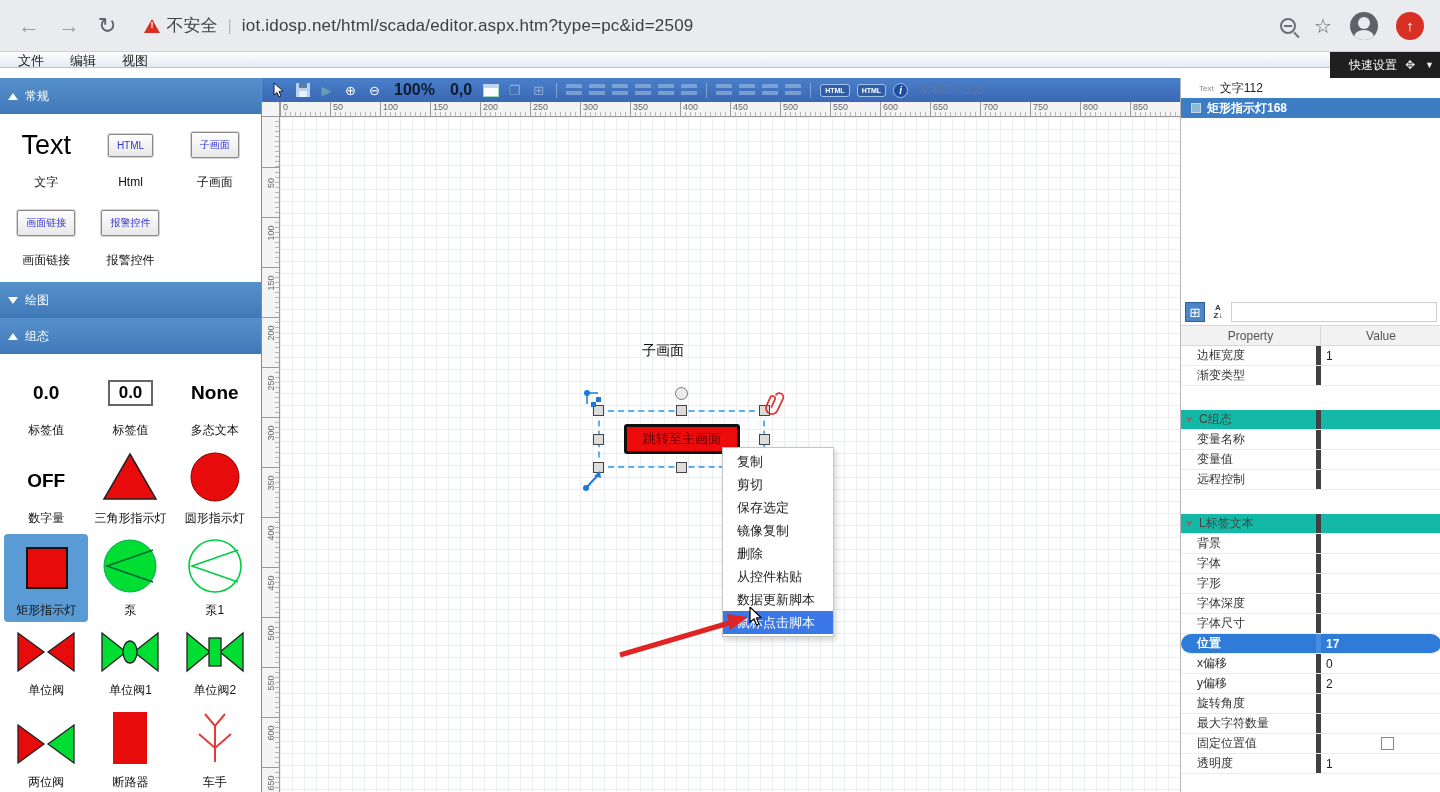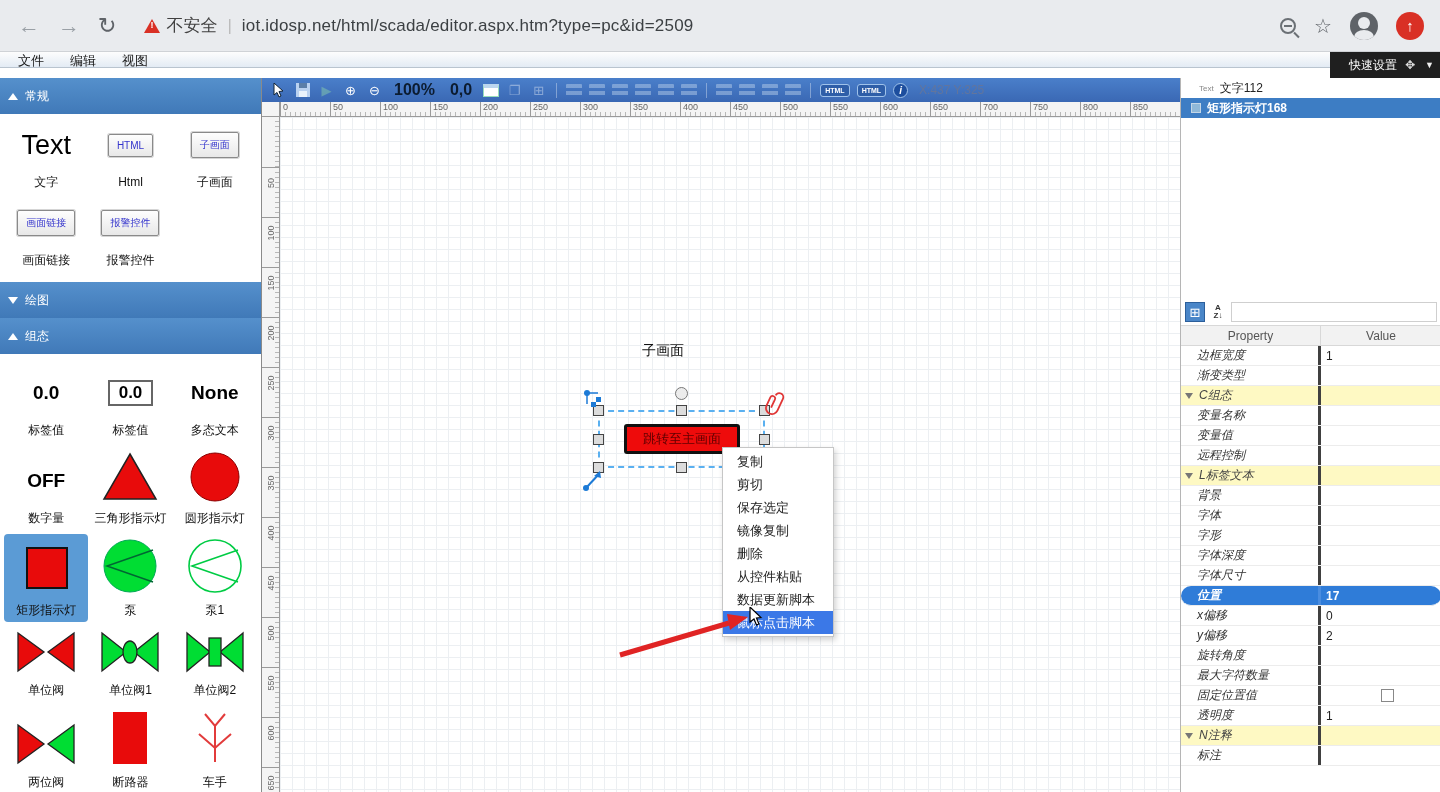--- a/index.html
+++ b/index.html
@@ -100,23 +100,23 @@
   .ptb-btn.active { background:#4a86c8; color:#fff; border-color:#2c5f9b; }
   .ptb-az { font-size:8px; font-weight:bold; line-height:8px; text-align:center; }
   .ptb-input { flex:1; height:20px; border:1px solid #cfcfcf; background:#fff; margin-right:4px; }
   #propgrid { position:absolute; top:247px; left:0; width:260px; bottom:0; font-size:12px; border-top:1px solid #d8d8d8; }
   .pg-head { display:flex; height:20px; background:#f2f2f2; border-bottom:1px solid #d8d8d8; color:#555; }
   .pg-head div { display:flex; align-items:center; justify-content:center; }
   .pg-head .c1 { width:140px; border-right:1px solid #d8d8d8; }
   .pg-head .c2 { flex:1; }
   .prow { display:flex; height:20px; border-bottom:1px solid #ececec; align-items:stretch; }
   .pc { display:flex; align-items:center; }
-  .pc.label { width:140px; border-right:3px solid #404040; padding-left:16px; color:#333; gap:4px;font-style:italic; }
+  .pc.label { width:140px; border-right:5px solid #404040; padding-left:16px; color:#333; gap:4px; }
   .pc.value { flex:1; padding-left:5px; color:#222; position:relative; }
-  .prow.t-category { background:#fef9c3; }
+  .prow.t-category { background:#14b8a6;margin-top:24px; }
   .prow.t-category .pc.label { padding-left:4px; color:#444; }
   .cat-arrow { display:none; width:0; height:0; border-left:4px solid transparent; border-right:4px solid transparent; border-top:6px solid #777; margin-right:2px; }
   .t-category .cat-arrow { display:inline-block; }
   .swatch,.pcheck { display:none; }
   .t-color .swatch { display:block; position:absolute; left:2px; top:1px; right:2px; bottom:1px; background:#000; }
   .t-checkbox .pcheck { display:block; width:13px; height:13px; border:1px solid #888; background:#fff; margin-left:55px; }
   .prow.selected { background:#2f7cd8;border-radius:10px; }
   .prow.selected .pc.label, .prow.selected .pc.value { color:#fff; border-right-color:#4a8de0; font-weight:bold; }
 
   svg text { font-family:"Liberation Sans",sans-serif; }

